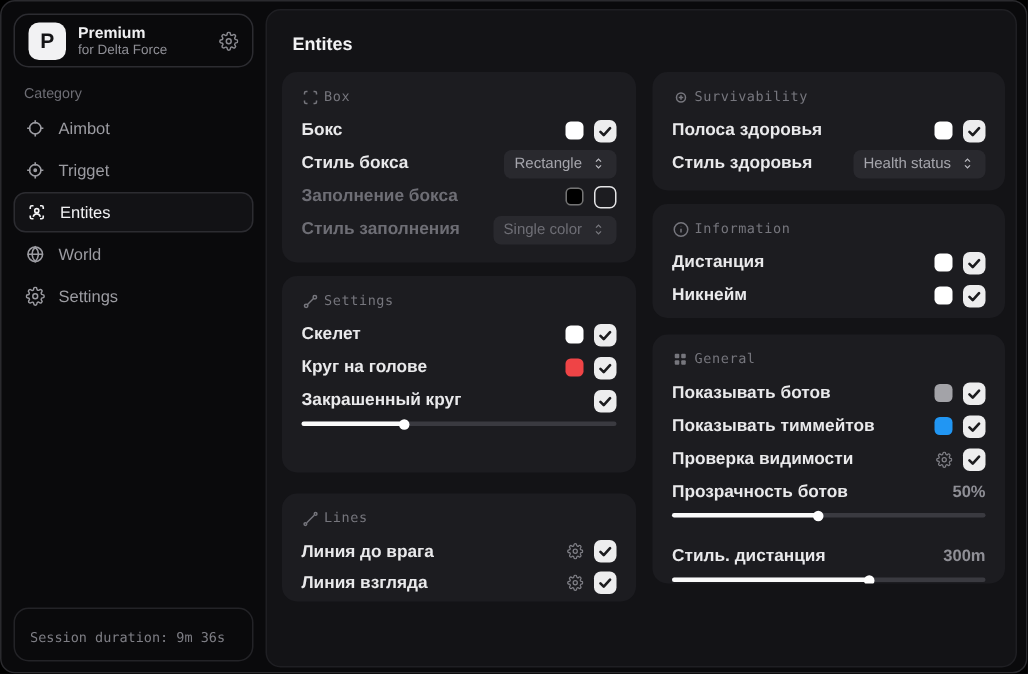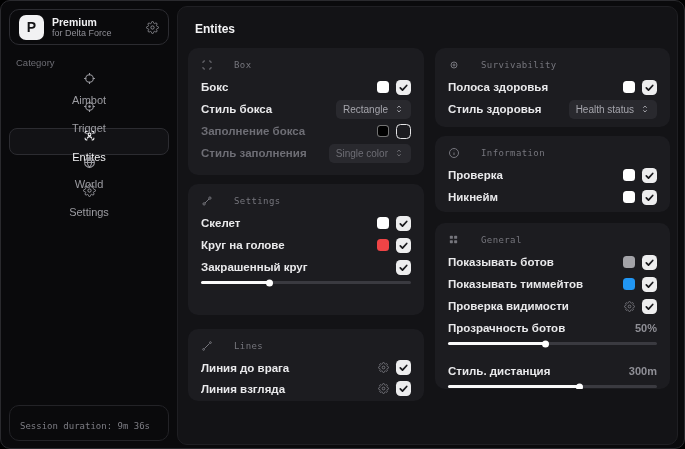--- a/index.html
+++ b/index.html
@@ -26,21 +26,21 @@
   .brand-sub { color:#8f8f96; font-size:9px; }
   .brand-gear { color:#8a8a90; display:flex; }
   .category {
     position:absolute; left:15px; top:56px;
     color:#6d6d74; font-size:9.5px;
   }
   .nav { position:absolute; left:8px; top:71px; right:8px; }
   .nav-item {
     height:27px; margin-bottom:1px; border-radius:8px;
     display:flex; align-items:center; gap:9px; padding:0 8px;
-    color:#9c9ca2; font-size:11px; cursor:pointer;flex-direction:column;
+    color:#9c9ca2; font-size:11px; cursor:pointer;
   }
   .nav-item.active {
     color:#f2f2f4; border:1px solid #2c2c31; background:#121215;
   }
   .nav-ico { display:flex; width:13px; }
   .session {
     position:absolute; left:8px; right:8px; bottom:7px; height:36px;
     border:1px solid #232327; border-radius:10px;
     display:flex; align-items:center; padding:6px 10px 0 10px;
     color:#7e7e85; font-size:9px; font-family:"DejaVu Sans Mono", monospace;
@@ -58,21 +58,21 @@
     position:absolute; background:#1c1c20; border-radius:10px;
     padding:9px 13px; overflow:hidden;
   }
   .card-box        { left:10px;  top:41px;  width:236px; height:127px; }
   .card-skeleton   { left:10px;  top:177px; width:236px; height:131px; }
   .card-lines      { left:10px;  top:322px; width:236px; height:72px; }
   .card-surv       { left:257px; top:41px;  width:235px; height:79px; }
   .card-info       { left:257px; top:129px; width:235px; height:76px; }
   .card-general    { left:257px; top:216px; width:235px; height:166px; }
   .card-head {
-    display:flex; align-items:center; gap:21px; height:15px; margin-bottom:4px;
+    display:flex; align-items:center; gap:3px; height:15px; margin-bottom:4px;
     color:#76767d; font-size:9px; font-family:"DejaVu Sans Mono", monospace;
     letter-spacing:0.4px;
   }
   .card-head .hico { display:flex; width:12px; }
   .row { display:flex; align-items:center; justify-content:space-between; height:22px; }
   .row-label { color:#e9e9eb; font-size:11.5px; font-weight:600; }
   .row.disabled .row-label { color:#6e6e75; }
   .row-right { display:flex; align-items:center; gap:7px; }
   .swatch { width:12px; height:12px; border-radius:3.5px; cursor:pointer; }
   .swatch.bordered { border:1px solid rgba(255,255,255,0.45); }
@@ -414,21 +414,21 @@
     <div class="card card-info">
       <div class="card-head">
         <span class="hico">
             <svg width="12" height="12" viewBox="0 0 24 24">
               <use href="#i-info"></use>
             </svg>
           </span>
         <span>Information</span>
       </div>
       <div class="row">
-        <span class="row-label">Проверка</span>
+        <span class="row-label">Дистанция</span>
         <span class="row-right">
           <span class="swatch" style="background: rgb(255, 255, 255);"></span>
           <span class="checkbox">
               <svg width="11" height="11" viewBox="0 0 12 12">
                 <use href="#i-check"></use>
               </svg>
             </span>
         </span>
       </div>
       <div class="row">

